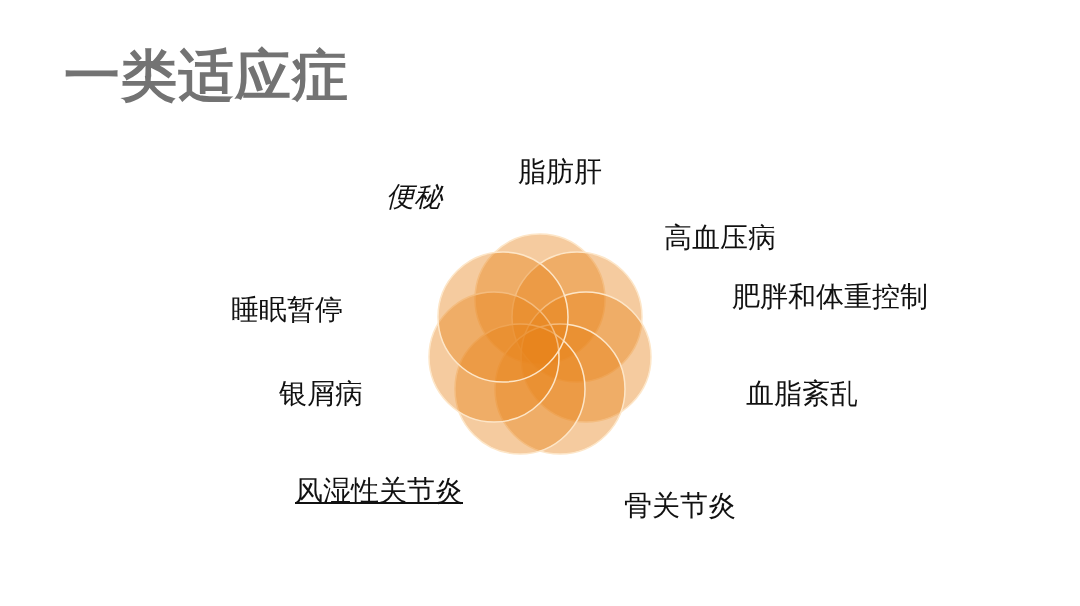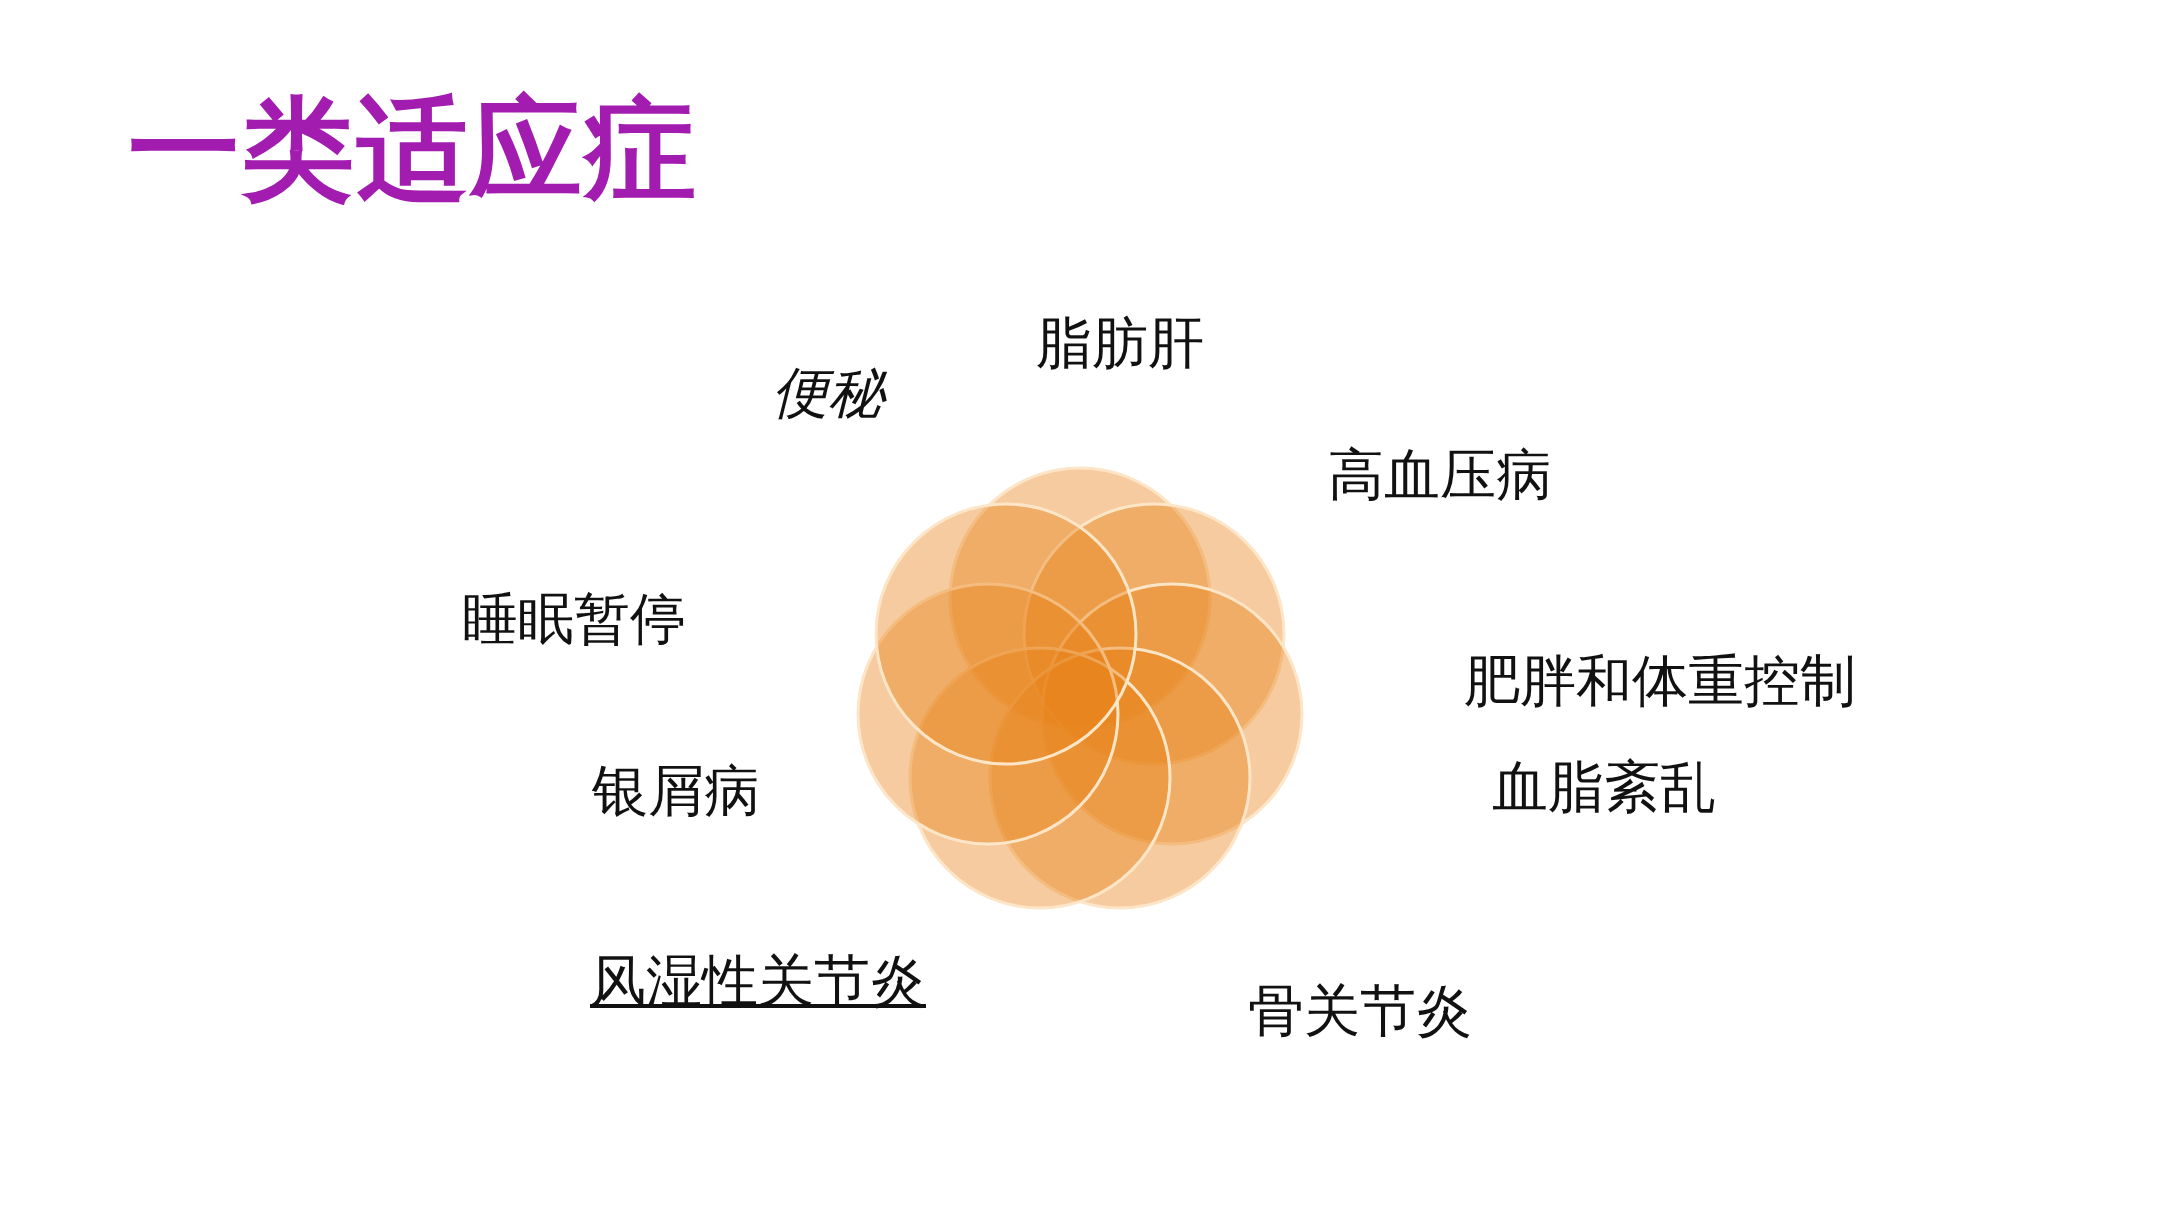--- a/index.html
+++ b/index.html
@@ -2,21 +2,21 @@
 <html><head>
   <meta charset="utf-8">
   <style>
     html, body { margin: 0; padding: 0; }
     body {
       width: 1080px; height: 606px; background: #ffffff; position: relative; overflow: hidden;
       font-family: "DejaVu Sans", "Liberation Sans", sans-serif; color: #111111;
     }
     .title {
       position: absolute; left: 64px; top: 48px; font-size: 56px; font-weight: bold;
-      letter-spacing: 1px; color: #a21caf; line-height: 1;
+      letter-spacing: 1px; color: #737373; line-height: 1;
     }
     .flower { position: absolute; left: 420px; top: 226px; width: 240px; height: 240px; }
     .label {
       position: absolute; font-size: 28px; line-height: 1; white-space: nowrap; color: #111111;
     }
   </style>
 </head>
 <body>
 
 <div class="title">一类适应症</div>
@@ -28,19 +28,19 @@
     <circle cx="166" cy="131" r="65"></circle>
     <circle cx="140" cy="163" r="65"></circle>
     <circle cx="100" cy="163" r="65"></circle>
     <circle cx="74" cy="131" r="65"></circle>
     <circle cx="83" cy="91" r="65"></circle>
   </g>
 </svg>
 
 <div class="label" style="left:490px; top:158px;margin-left:28px;">脂肪肝</div>
 <div class="label" style="left:664px; top:196px;margin-top:28px;">高血压病</div>
-<div class="label" style="left:732px; top:283px;margin-top:44px;">肥胖和体重控制</div>
+<div class="label" style="left:732px; top:283px;">肥胖和体重控制</div>
 <div class="label" style="left:746px; top:380px;">血脂紊乱</div>
 <div class="label" style="left:624px; top:492px;">骨关节炎</div>
 <div class="label" style="left:295px; top:477px;text-decoration:underline;">风湿性关节炎</div>
-<div class="label" style="left:296px; top:382px;">银屑病</div>
+<div class="label" style="left:279px; top:382px;font-family:Liberation Mono, monospace;">银屑病</div>
 <div class="label" style="left:231px; top:296px;">睡眠暂停</div>
 <div class="label" style="left:386px; top:183px;font-style:italic;">便秘</div>
 
 </body></html>

